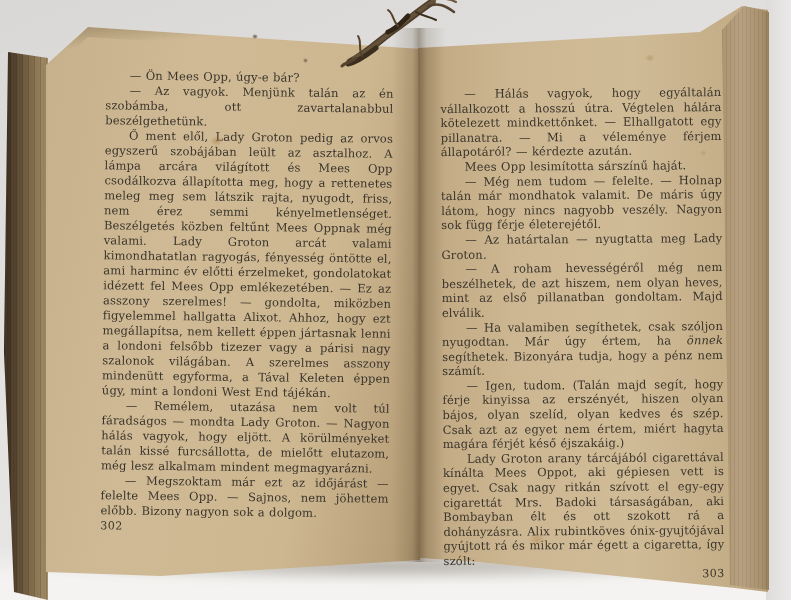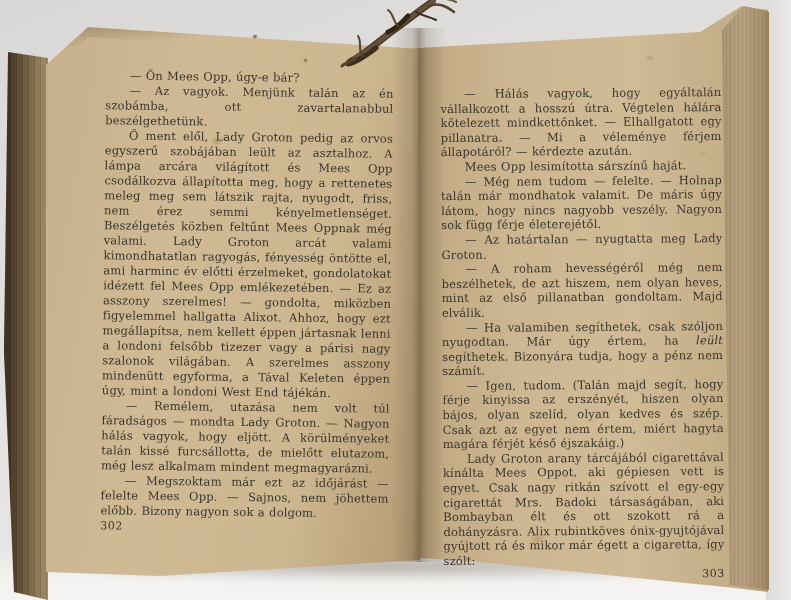--- a/index.html
+++ b/index.html
@@ -93,21 +93,21 @@
       <p class="pagenum">302</p>
     </div>
 
     <div class="page-text right-text">
       <div>
           <p>— Hálás vagyok, hogy egyáltalán vállalkozott a hosszú útra. Végtelen hálára kötelezett mindkettőnket. — Elhallgatott egy pillanatra. — Mi a véleménye férjem állapotáról? — kérdezte azután.</p>
           <p>Mees Opp lesimította sárszínű haját.</p>
           <p>— Még nem tudom — felelte. — Holnap talán már mondhatok valamit. De máris úgy látom, hogy nincs nagyobb veszély. Nagyon sok függ férje életerejétől.</p>
           <p>— Az határtalan — nyugtatta meg Lady Groton.</p>
           <p>— A roham hevességéről még nem beszélhetek, de azt hiszem, nem olyan heves, mint az első pillanatban gondoltam. Majd elválik.</p>
-          <p>— Ha valamiben segíthetek, csak szóljon nyugodtan. Már úgy értem, ha <em>leült</em> segíthetek. Bizonyára tudja, hogy a pénz nem számít.</p>
+          <p>— Ha valamiben segíthetek, csak szóljon nyugodtan. Már úgy értem, ha <em>önnek</em> segíthetek. Bizonyára tudja, hogy a pénz nem számít.</p>
           <p>— Igen, tudom. (Talán majd segít, hogy férje kinyissa az erszényét, hiszen olyan bájos, olyan szelíd, olyan kedves és szép. Csak azt az egyet nem értem, miért hagyta magára férjét késő éjszakáig.)</p>
           <p>Lady Groton arany tárcájából cigarettával kínálta Mees Oppot, aki gépiesen vett is egyet. Csak nagy ritkán szívott el egy-egy cigarettát Mrs. Badoki társaságában, aki Bombayban élt és ott szokott rá a dohányzásra. Alix rubintköves ónix-gyujtójával gyújtott rá és mikor már égett a cigaretta, így szólt:</p>
         </div>
       <p class="pagenum right">303</p>
     </div>
 
     <div class="spot s1"></div>
     <div class="spot s2"></div>
     <div class="spot s3"></div>
     <div class="spot s4"></div>

